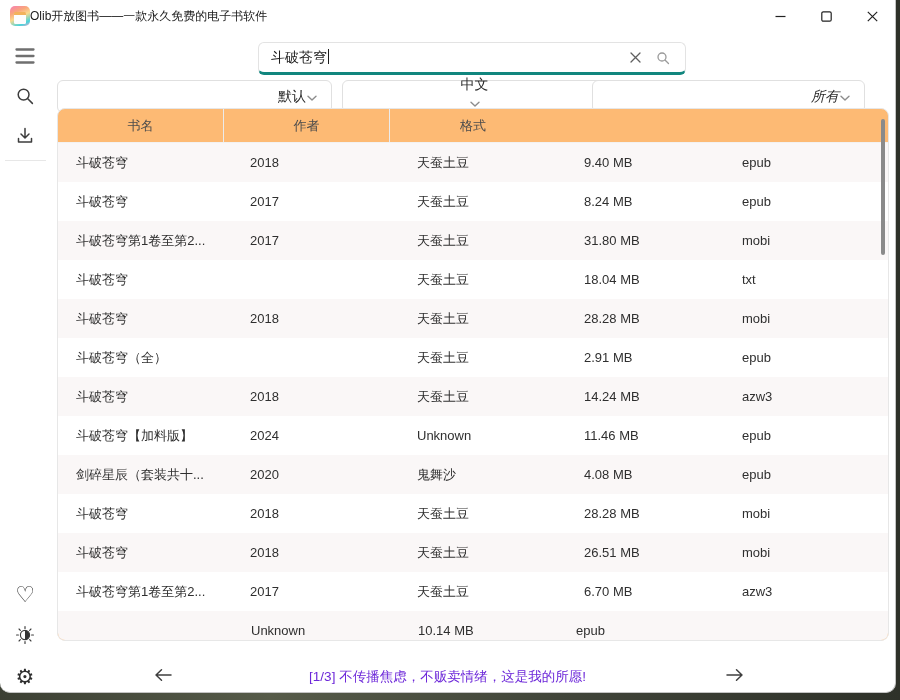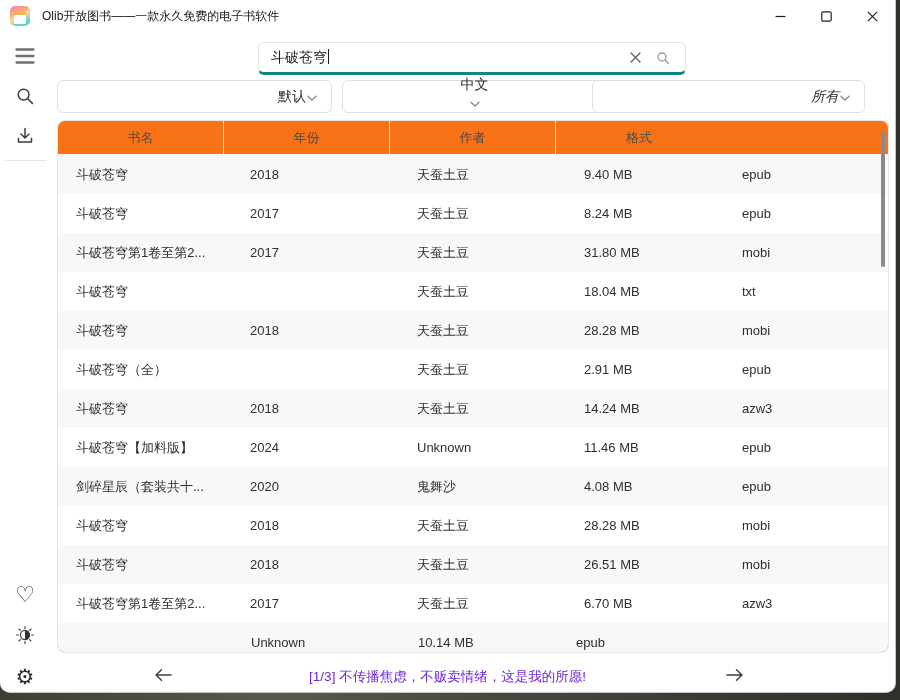--- a/index.html
+++ b/index.html
@@ -15,21 +15,21 @@
   body{position:relative;background:linear-gradient(90deg,#3c4034,#565b49 30%,#41453a 62%,#2e3129);}
   .window{position:absolute;left:0;top:0;width:896px;height:693px;background:#fff;
     border-radius:0 0 10px 10px;overflow:hidden;border-right:1px solid #c4c4c4;border-bottom:1px solid #c4c4c4;}
 
   
   .titlebar{position:absolute;left:0;top:0;right:0;height:32px;display:flex;align-items:center;}
   .app-icon{width:20px;height:20px;margin-left:10px;border-radius:5px;position:relative;flex:0 0 auto;
     background:linear-gradient(155deg,#f77fb4 0%,#f9a67c 30%,#fbd98e 52%,#48d3dc 82%,#f6a6c9 100%);}
   .app-icon::after{content:"";position:absolute;left:4px;top:6px;width:12px;height:9px;background:#fdfdfd;
     border-radius:1.5px;border-top:3px solid #f2b25c;}
-  .win-title{margin-left:12px;font-size:12px;color:#1b1b1b;white-space:nowrap;}
+  .win-title{margin-left:0;font-size:12px;color:#1b1b1b;white-space:nowrap;}
   .controls{margin-left:auto;display:flex;height:100%;}
   .ctrl{width:46px;height:100%;display:flex;align-items:center;justify-content:center;cursor:default;}
   .ctrl svg{stroke:#222;stroke-width:1.2;fill:none;}
 
   
   .side-btn{position:absolute;width:34px;height:34px;display:flex;align-items:center;justify-content:center;}
   .side-btn svg{stroke:#3d3d3d;stroke-width:1.5;fill:none;stroke-linecap:round;stroke-linejoin:round;}
   .glyph-icon{font-size:22px;color:#2f2f2f;line-height:1;}
   .side-divider{position:absolute;left:5px;top:160px;width:41px;height:1px;background:#e7e7e7;}
 
@@ -43,21 +43,21 @@
   .mini-btn svg{fill:none;stroke-linecap:round;}
 
   
   .dropdown{position:absolute;top:80px;height:33px;background:#fff;border:1px solid #e0e0e0;border-radius:6px;
     display:flex;align-items:center;justify-content:flex-end;padding:0 13px;}
   .dd-label{font-size:14px;color:#2b2b2b;}
   .dd-chevron svg{stroke:#8d8d8d;stroke-width:1.4;fill:none;stroke-linecap:round;stroke-linejoin:round;}
   .dd1{left:57px;width:275px;} .dd2{left:342px;width:265px;flex-direction:column;} .dd3{left:592px;width:273px;font-style:italic;}
 
   
-  .table-card{position:absolute;left:57px;top:120px;width:832px;height:533px;background:#f97316;
+  .table-card{position:absolute;left:57px;top:108px;width:832px;height:533px;background:#fdba74;
     border:1px solid #e7e7e7;border-radius:8px;overflow:hidden;}
   .thead{display:grid;grid-template-columns:repeat(5,1fr);height:34px;border-bottom:1px solid #f2f2f2;}
   .th{display:flex;align-items:center;justify-content:center;font-size:13px;color:var(--muted);}
   .th:not(:last-child){border-right:1px solid #ebebeb;}
   .tbody{position:relative;}
   .tr{display:grid;grid-template-columns:repeat(5,1fr);height:39px;align-items:center;}
   .tr.odd{background:var(--row-alt);}
   .tr.even{background:#ffffff;}
   .td{font-size:13px;color:var(--ink);white-space:nowrap;overflow:hidden;}
   .td.c0{padding-left:18px;} .td.c1{padding-left:26px;} .td.c2{padding-left:27px;}
@@ -158,21 +158,20 @@
   <div class="dropdown dd3">
     <span class="dd-label">所有</span>
     <span class="dd-chevron"><svg width="12" height="8" viewBox="0 0 12 8">
           <path d="M2 2.2 L6 6 L10 2.2"></path>
         </svg></span>
   </div>
 
   <div class="table-card">
     <div class="thead">
         <div class="th">书名</div>
-        <div class="th">年份</div>
         <div class="th">作者</div>
         <div class="th">格式</div>
       </div>
     <div class="tbody">
   <div class="tr odd">
     <div class="td c0">斗破苍穹</div>
     <div class="td c1">2018</div>
     <div class="td c2">天蚕土豆</div>
     <div class="td c3">9.40 MB</div>
     <div class="td c4">epub</div>

